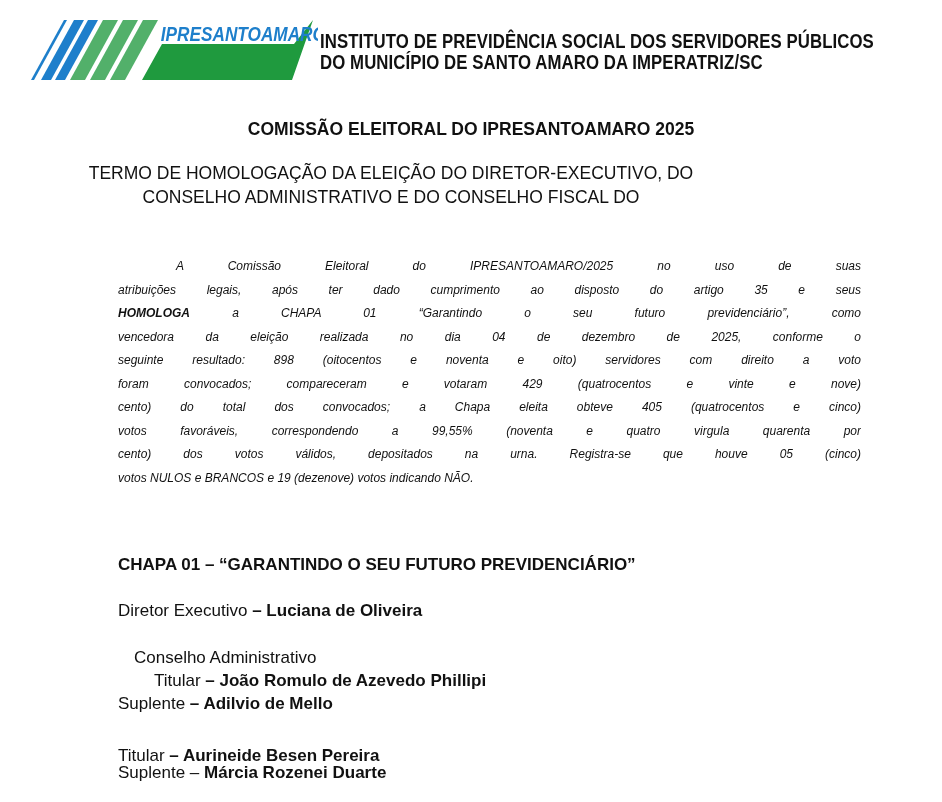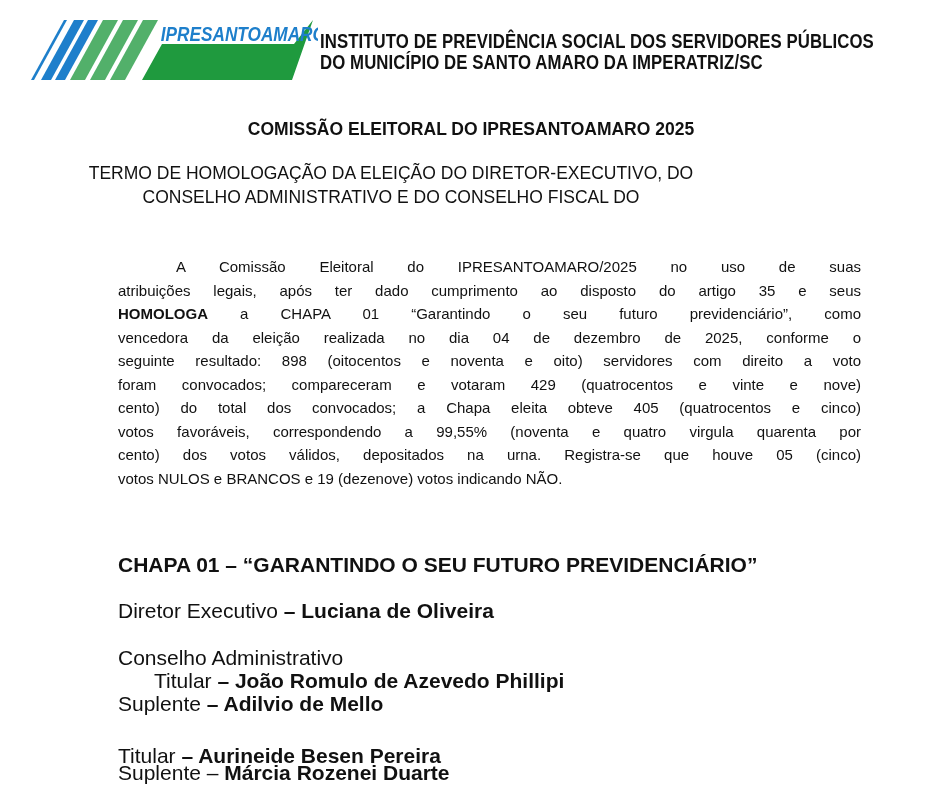--- a/index.html
+++ b/index.html
@@ -2,26 +2,26 @@
 <html><head>
 <meta charset="utf-8">
 <style>
   html, body { margin: 0; padding: 0; background: #ffffff; }
   body { width: 942px; height: 802px; position: relative; overflow: hidden; color: #111111; font-family: "Liberation Sans", sans-serif; }
   .logo { position: absolute; left: 28px; top: 16px; width: 290px; height: 66px; }
   .org { position: absolute; left: 320px; top: 31px; font-family: "Liberation Sans", sans-serif; font-weight: bold; font-size: 19.5px; line-height: 21px; color: #111; transform-origin: left top; transform: scaleX(0.86); white-space: nowrap; letter-spacing: 0.1px; }
   .title { position: absolute; left: 0; width: 942px; top: 118px; text-align: center; font-weight: bold; font-size: 17.5px; line-height: 22px; }
   .subtitle { position: absolute; left: 0; width: 782px; top: 162px; text-align: center; font-size: 17.5px; line-height: 23.5px; }
   .subtitle div { white-space: nowrap; }
-  .body-para { position: absolute; left: 118px; width: 743px; top: 255px; font-size: 15px; line-height: 23.5px; }
+  .body-para { position: absolute; left: 118px; width: 743px; top: 255px; font-size: 12px; line-height: 23.5px; font-style: italic; }
   .jl { display: block; text-align: justify; text-align-last: justify; white-space: normal; height: 23.5px; overflow: hidden; }
   .jl.last { text-align-last: left; }
   .jl.first { text-indent: 58px; }
   .b { font-weight: bold; }
-  .block { position: absolute; left: 118px; font-size: 21px; line-height: 23px; white-space: nowrap; }
+  .block { position: absolute; left: 118px; font-size: 17px; line-height: 23px; white-space: nowrap; }
 </style>
 </head>
 <body>
 
 <div class="logo">
   <svg width="290" height="66" viewBox="0 0 290 66">
 
     <polygon points="36,4 39,4 6,64 3,64" fill="#1e7fcb"></polygon>
 
     <polygon points="46,4 56,4 23,64 13,64" fill="#1e7fcb"></polygon>
@@ -60,21 +60,21 @@
   <span class="jl">cento) dos votos válidos, depositados na urna. Registra-se que houve 05 (cinco)</span>
   <span class="jl last">votos NULOS e BRANCOS e 19 (dezenove) votos indicando NÃO.</span>
 </div>
 
 <div class="block b" style="top:553px;">CHAPA 01 – “GARANTINDO O SEU FUTURO PREVIDENCIÁRIO”</div>
 
 <div class="block" style="top:599px;">
   <span>Diretor Executivo </span><b>– </b><b>Luciana de Oliveira</b>
 </div>
 
-<div class="block" style="top:646px;">Conselho Administrativo</div>
+<div class="block" style="top:646px;margin-left:16px;">Conselho Administrativo</div>
 <div class="block" style="top:669px;margin-left:36px;">
   <span>Titular </span><b>– </b><b>João Romulo de Azevedo Phillipi</b>
 </div>
 <div class="block" style="top:692px;">
   <span>Suplente </span><b>– </b><b>Adilvio de Mello</b>
 </div>
 <div class="block" style="top:744px;">
   <span>Titular </span><b>– </b><b>Aurineide Besen Pereira</b>
 </div>
 <div class="block" style="top:761px;">

